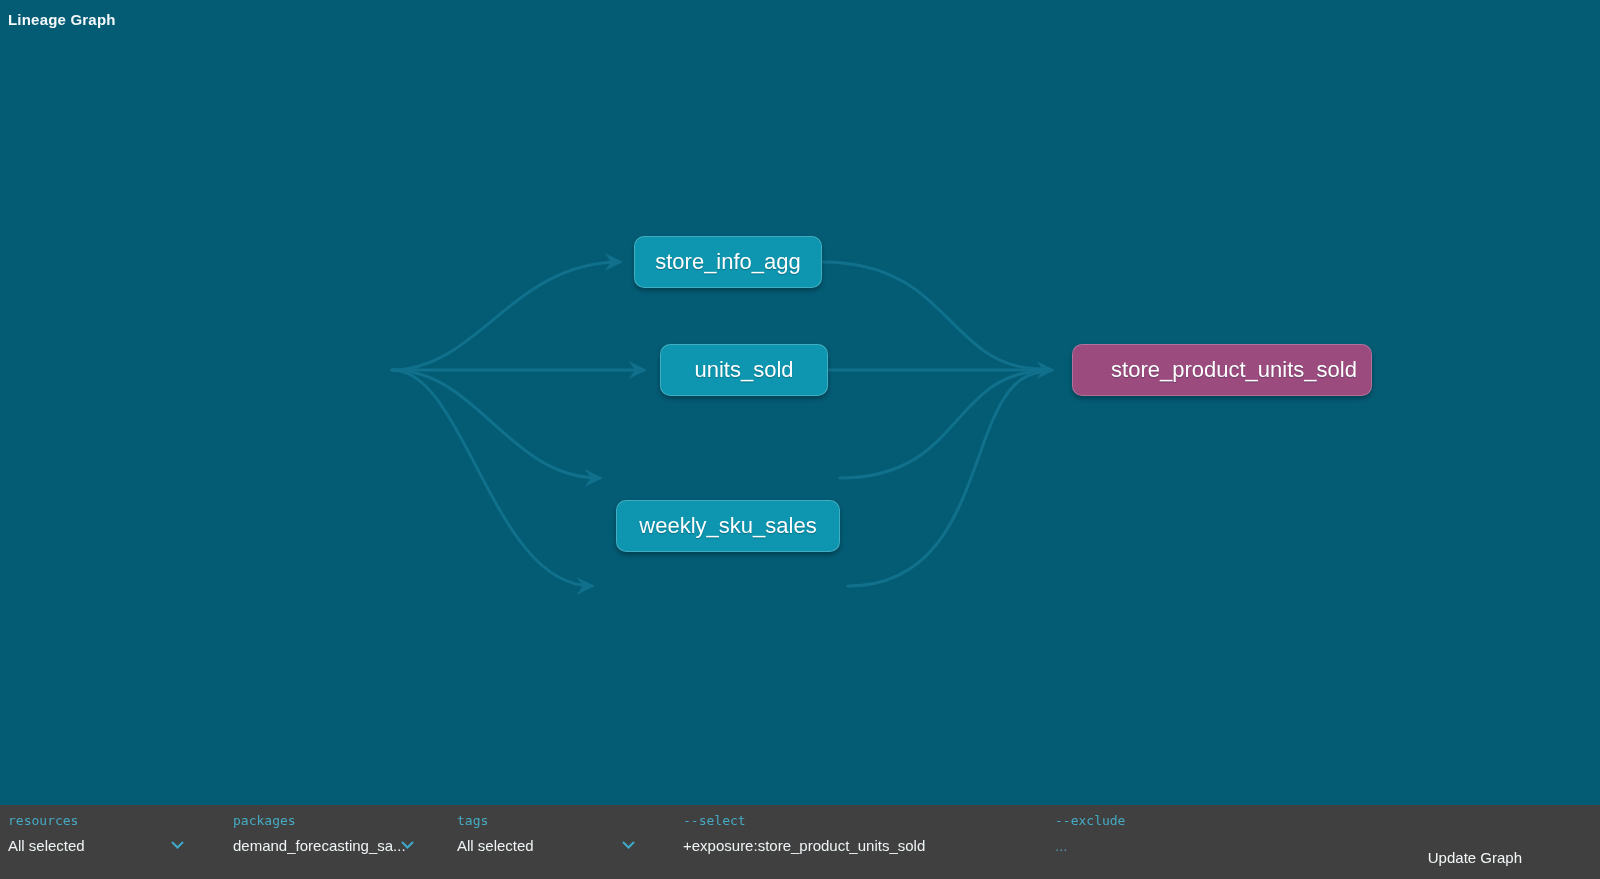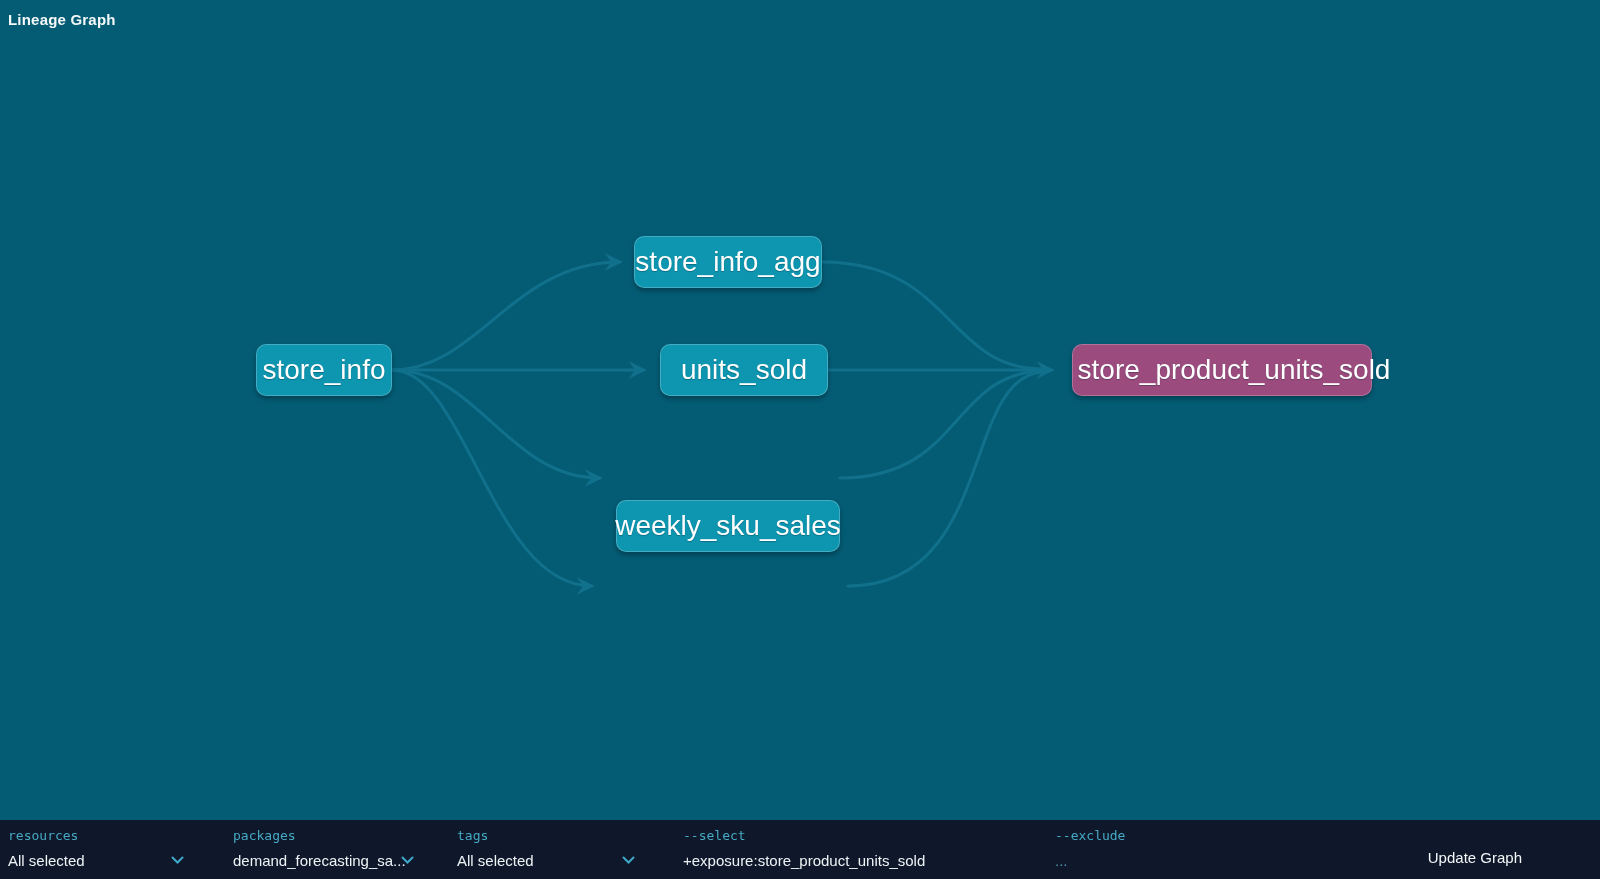--- a/index.html
+++ b/index.html
@@ -19,37 +19,37 @@
   .graph-canvas { position:absolute; inset:0; }
 
   svg.edges { position:absolute; top:0; left:0; }
 
   .node {
     position:absolute; height:52px;
     border-radius:10px;
     background:#0e96b0;
     border:1px solid rgba(255,255,255,.22);
     box-shadow:0 3px 4px rgba(1,34,46,.45);
-    color:#ffffff; font-size:28px;
+    color:#ffffff; font-size:22px;
     display:flex; align-items:center; justify-content:center;
     cursor:pointer; white-space:nowrap;
     text-shadow:0 1px 1px rgba(0,40,55,.35);
   }
   .node.exposure { background:#9c4b7e; }
 
   #n-store_info               { left:256px;  top:344px; width:136px; }
   #n-store_info_agg           { left:634px;  top:236px; width:188px; }
   #n-units_sold               { left:660px;  top:344px; width:168px; }
   #n-weekly_sku_sales         { left:616px;  top:452px; width:224px;margin-top:48px; }
   #n-weekly_store_sales       { left:608px;  top:560px; width:240px; }
   #n-store_product_units_sold { left:1072px; top:344px; width:300px;padding-left:24px; }
 
   .toolbar {
-    position:absolute; left:0; right:0; bottom:0; height:59px;
-    background:#0f172a;
+    position:absolute; left:0; right:0; bottom:0; height:74px;
+    background:#404040;
   }
   .field { position:absolute; top:8px; }
   #f-resources { left:8px; }
   #f-packages  { left:233px; }
   #f-tags      { left:457px; }
   #f-select    { left:683px; }
   #f-exclude   { left:1055px; }
 
   .field .flabel {
     font-family:"DejaVu Sans Mono", monospace;
@@ -96,21 +96,20 @@
       <path d="M392,370 H644" marker-end="url(#vee)"></path>
       <path d="M392,370 C478,370 508,478 600,478" marker-end="url(#vee)"></path>
       <path d="M392,370 C466,370 492,586 592,586" marker-end="url(#vee)"></path>
       <path d="M822,262 C952,262 946,368 1042,369"></path>
       <path d="M840,478 C962,478 950,374 1042,371"></path>
       <path d="M848,586 C994,586 962,378 1042,372"></path>
       <path d="M804,370 H1052" marker-end="url(#vee)"></path>
     </g>
   </svg>
 
-  <div class="node" id="n-store_info">store_info</div>
   <div class="node" id="n-store_info_agg">store_info_agg</div>
   <div class="node" id="n-units_sold">units_sold</div>
   <div class="node" id="n-weekly_sku_sales">weekly_sku_sales</div>
   <div class="node exposure" id="n-store_product_units_sold">store_product_units_sold</div>
 </div>
 
 <div class="toolbar">
 
   <div class="field" id="f-resources">
     <span class="flabel">resources</span>

